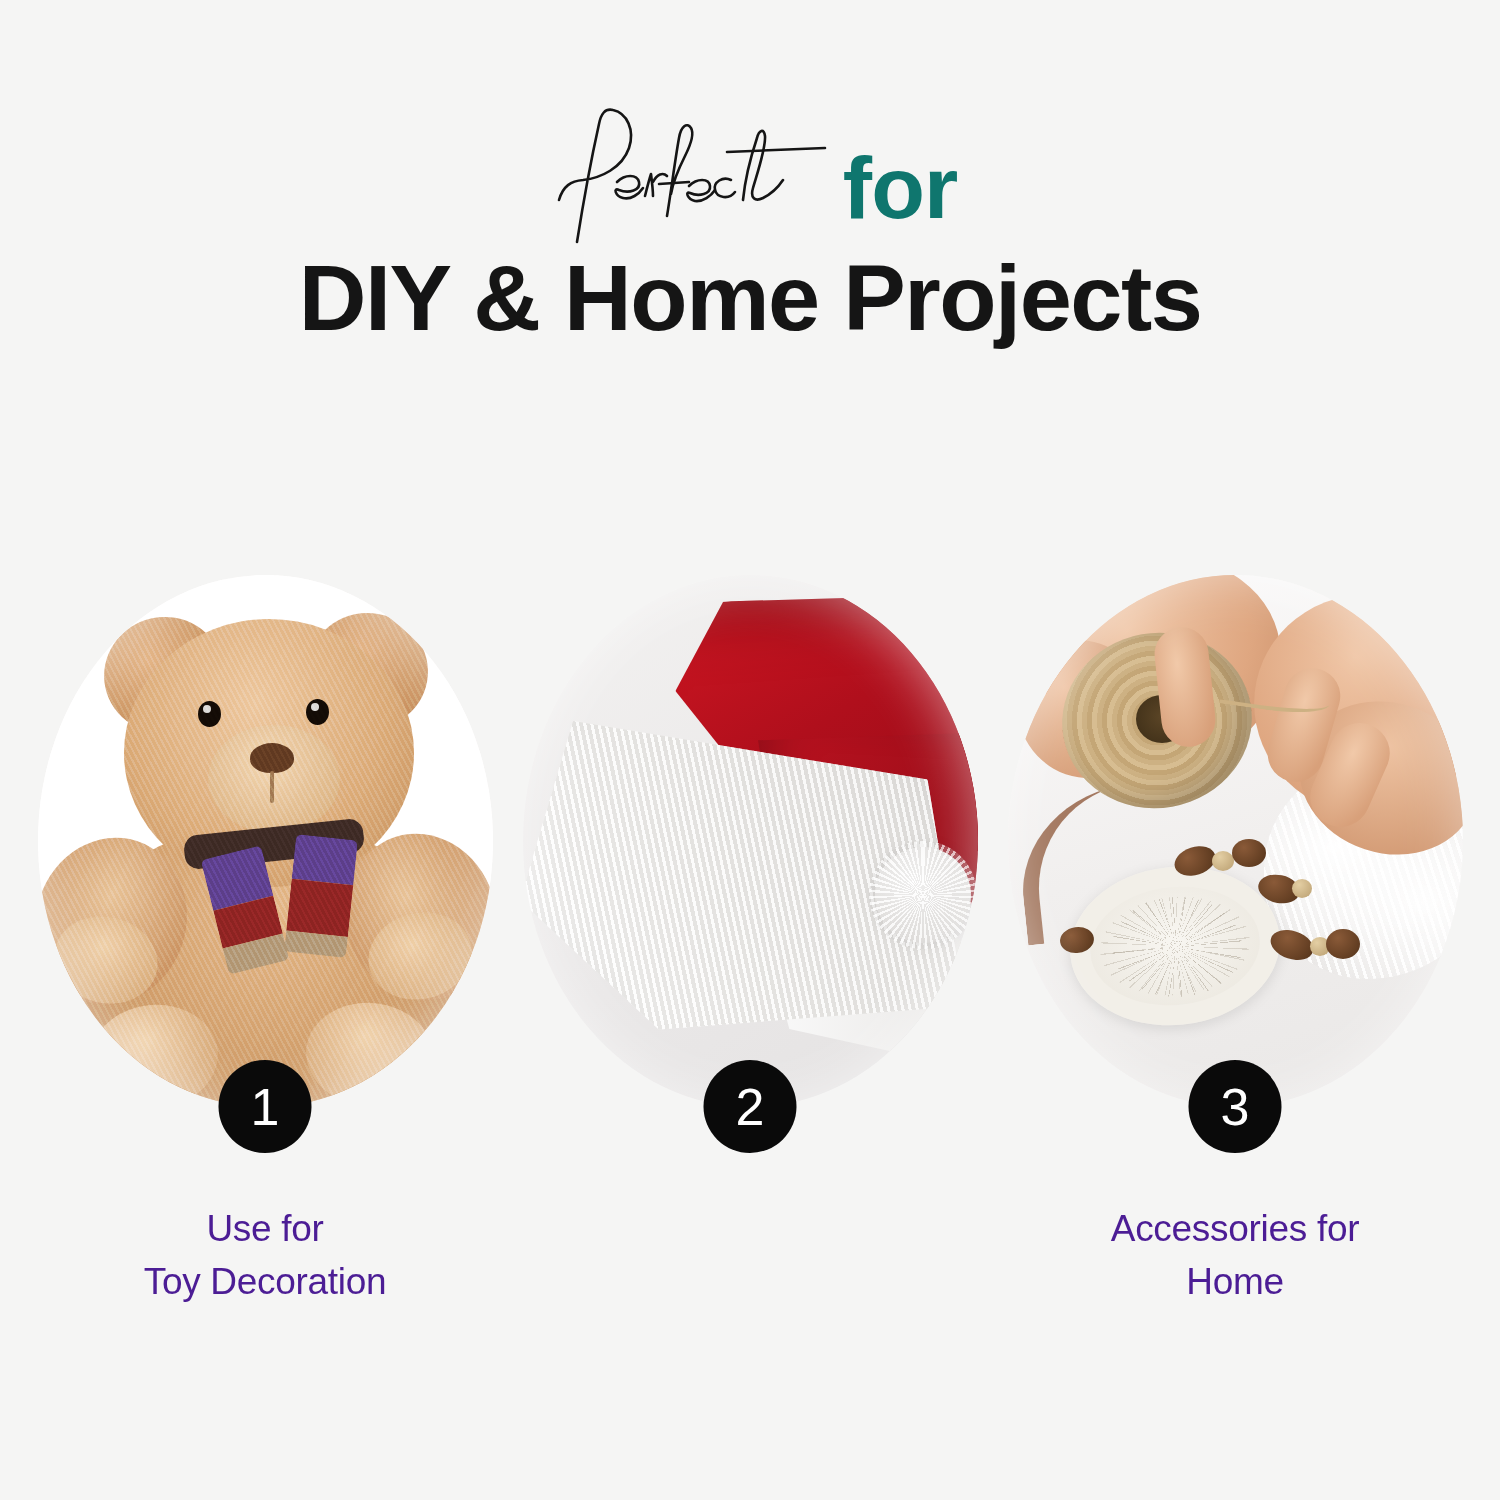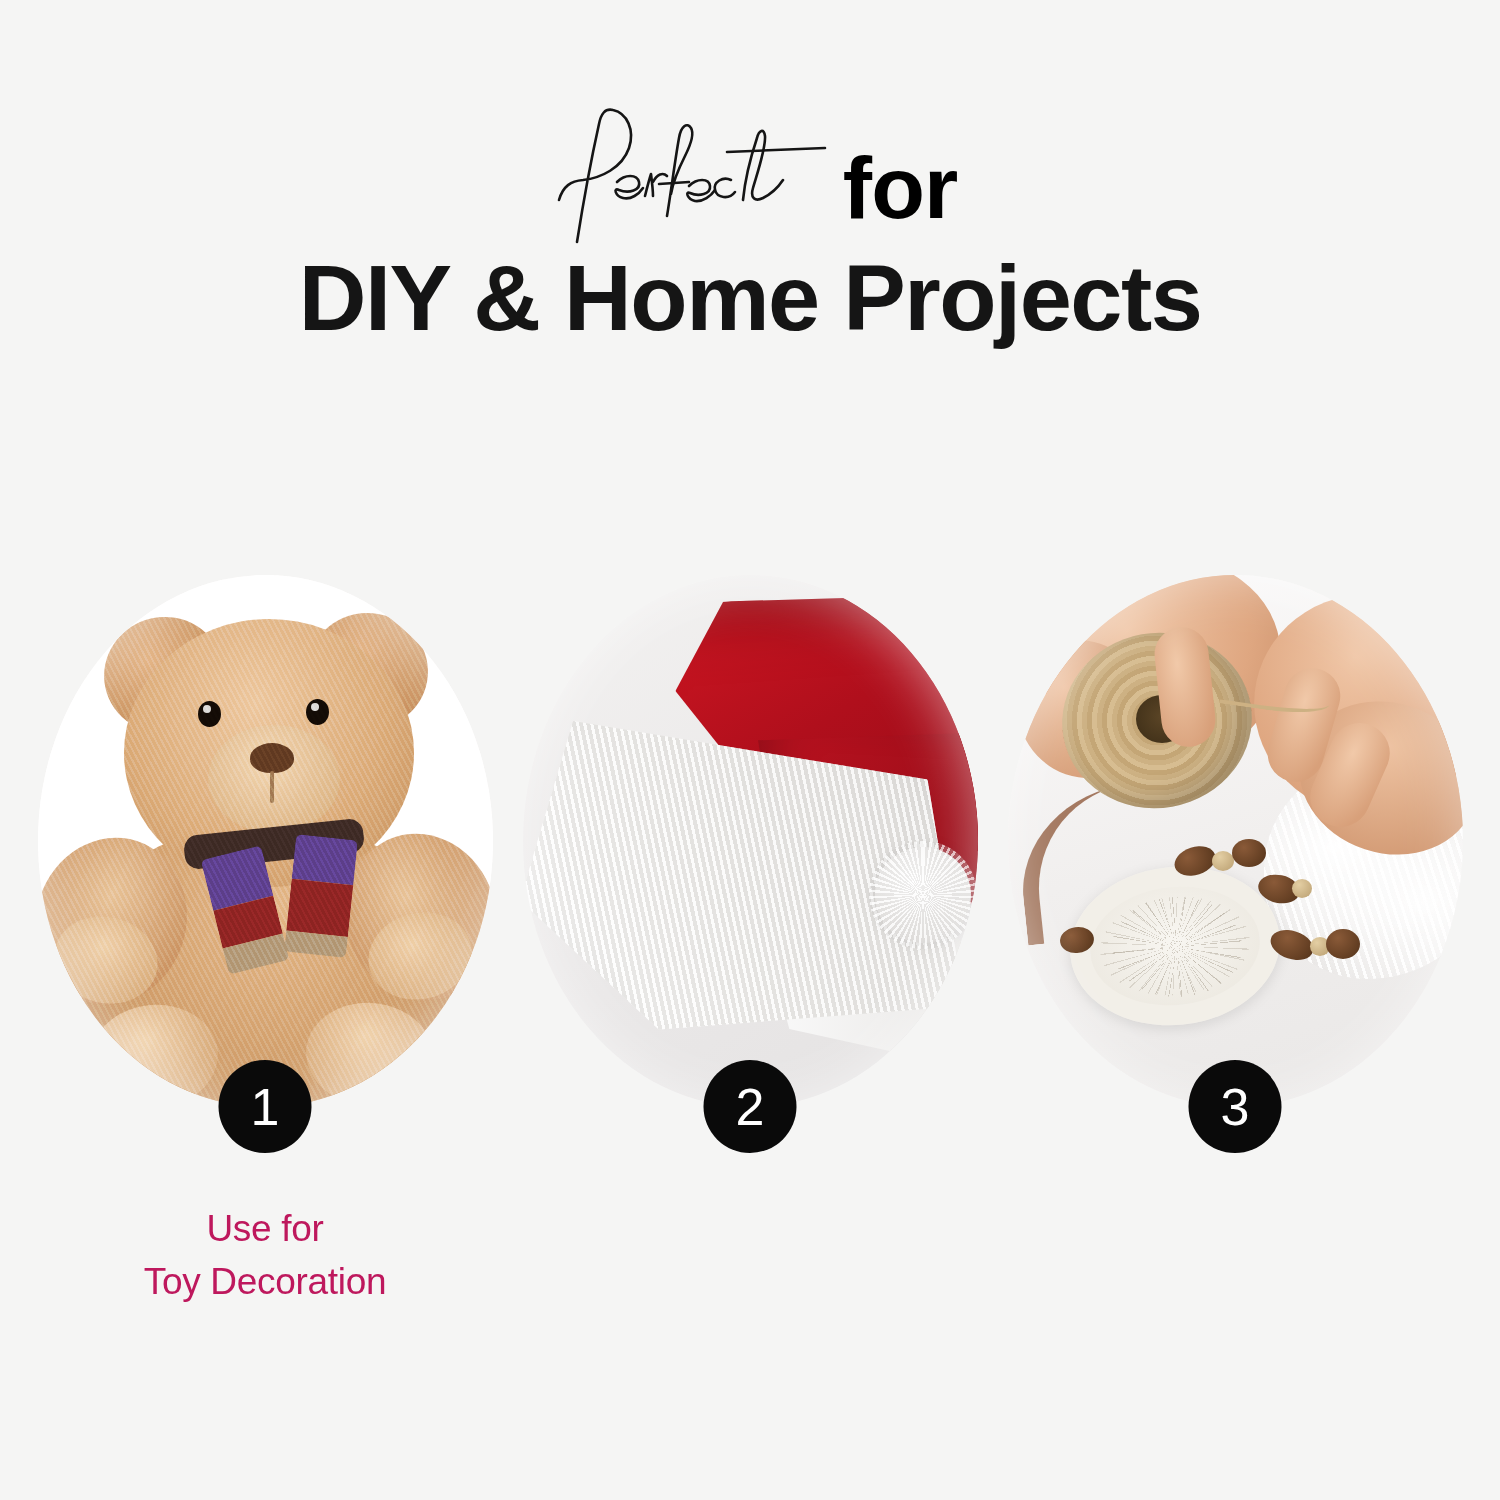--- a/index.html
+++ b/index.html
@@ -43,21 +43,21 @@
     top: 6px;
     margin-right: -6px;
   }
   .script-word svg { display: block; width: 100%; height: 100%; overflow: visible; }
 
   .word-for {
     font-family: "Liberation Sans", sans-serif;
     font-weight: bold;
     font-size: 88px;
     line-height: 0.94;
-    color: #000000;
+    color: #0f766e;
     letter-spacing: -1px;
     position: relative;
     top: -8px;
   }
 
   .headline-line2 {
     font-family: "Liberation Sans", sans-serif;
     font-weight: bold;
     font-size: 92px;
     line-height: 1.0;
@@ -122,21 +122,21 @@
     line-height: 1;
     z-index: 5;
   }
 
   .caption {
     margin-top: 96px;
     text-align: center;
     font-family: "Liberation Sans", sans-serif;
     font-size: 37px;
     line-height: 1.42;
-    color: #be185d;
+    color: #4c1d95;
     letter-spacing: -0.3px;
     white-space: pre-line;
   }
 
   
   .scene-bear { position: absolute; inset: 0; background: #ffffff; }
   .bear-el { position: absolute; }
 
   .bear-ear { width: 120px; height: 116px; border-radius: 50%;
     background: radial-gradient(circle at 40% 35%, #e3b489, #c79161 75%); }
@@ -437,15 +437,17 @@
           <div class="bead light b5"></div>
           <div class="bead dark b6"></div>
           <div class="bead light b7"></div>
           <div class="bead dark b8"></div>
           <div class="bead dark b9"></div>
         </div>
         <div class="soft-vig"></div>
       </div>
       <div class="badge">3</div>
     </div>
+    <div class="caption">Accessories for
+Home</div>
   </div>
 
 </div>
 
 </body></html>

